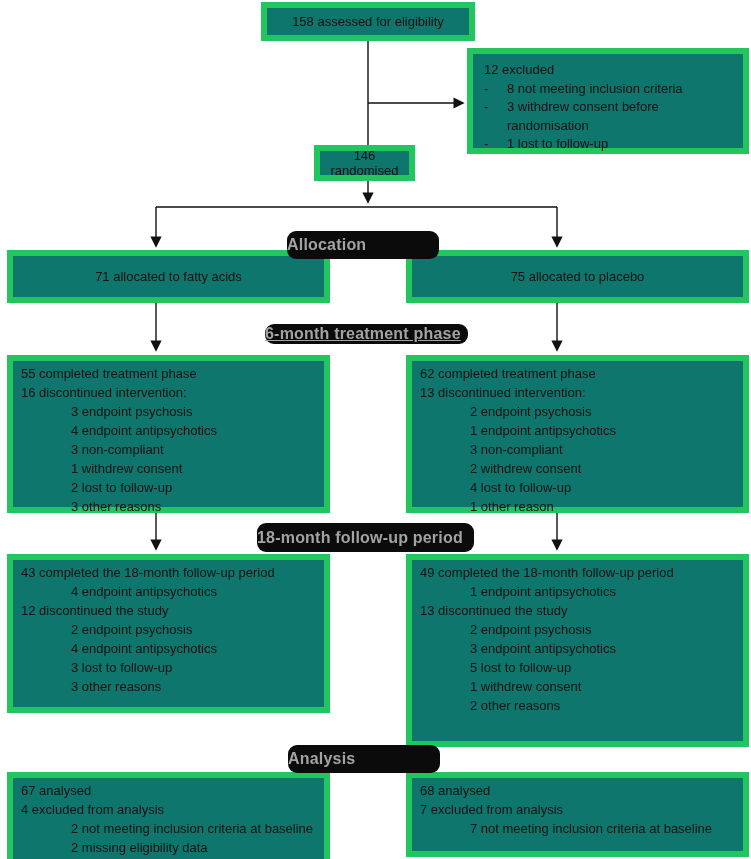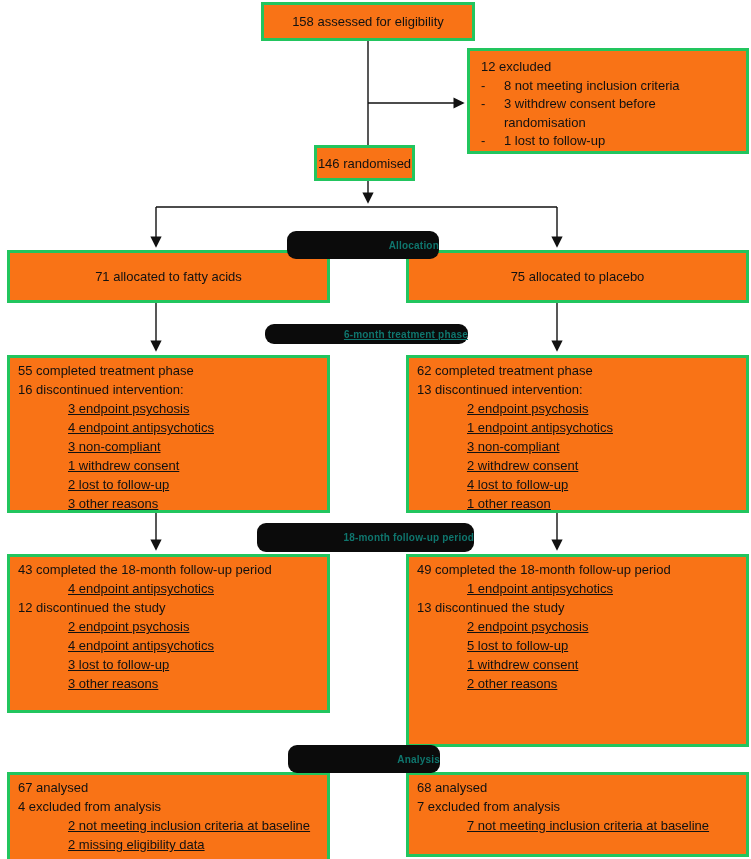--- a/index.html
+++ b/index.html
@@ -1,32 +1,32 @@
 <!DOCTYPE html>
 <html><head>
 <meta charset="utf-8">
 <style>
   * { margin:0; padding:0; box-sizing:border-box; }
   html,body { background:#ffffff; }
   body { font-family:"Liberation Sans", sans-serif; }
   .canvas { position:relative; width:751px; height:859px; background:#fff; overflow:hidden; }
   .connectors { position:absolute; left:0; top:0; width:751px; height:859px; pointer-events:none; }
   .connectors line { stroke:#111; stroke-width:1.4; }
-  .box { position:absolute; background:#f97316; border:3px solid #22c55e; font-size:13px; color:#111; }
+  .box { position:absolute; background:#0f766e; border:6px solid #22c55e; font-size:13px; color:#111; }
   .center-box { display:flex; align-items:center; justify-content:center; text-align:center; }
   .list { padding:3px 6px 0 8px; line-height:19px; }
   .ln { white-space:nowrap; }
-  .ln.ind { padding-left:50px;text-decoration:underline; }
+  .ln.ind { padding-left:50px; }
   .excluded-box { padding:7px 8px 0 11px; line-height:18.5px; }
   .excl-row { display:flex; align-items:flex-start; }
   .dash { width:23px; flex:none; }
   .excl-text.narrow { max-width:175px; }
-  .band { position:absolute; background:#0b0b0b; color:#0f766e; border-radius:9px;
-          display:flex; align-items:center; justify-content:flex-end;
-          font-weight:bold; font-size:10px; letter-spacing:0.2px; z-index:3; }
+  .band { position:absolute; background:#0b0b0b; color:#a3a3a3; border-radius:9px;
+          display:flex; align-items:center; justify-content:flex-start;
+          font-weight:bold; font-size:16px; letter-spacing:0.2px; z-index:3; }
   
   .assessed   { left:261px; top:2px;   width:214px; height:39px; }
   .excluded   { left:467px; top:48px;  width:282px; height:106px; }
   .randomised { left:314px; top:145px; width:101px; height:36px; }
   .alloc-l    { left:7px;   top:250px; width:323px; height:53px; }
   .alloc-r    { left:406px; top:250px; width:343px; height:53px; }
   .treat-l    { left:7px;   top:355px; width:323px; height:158px; }
   .treat-r    { left:406px; top:355px; width:343px; height:158px; }
   .fu-l       { left:7px;   top:554px; width:323px; height:159px; }
   .fu-r       { left:406px; top:554px; width:343px; height:193px; }
@@ -120,20 +120,21 @@
     <div class="ln ind">2 endpoint psychosis</div>
     <div class="ln ind">4 endpoint antipsychotics</div>
     <div class="ln ind">3 lost to follow-up</div>
     <div class="ln ind">3 other reasons</div>
   </div>
   <div class="box list fu-r">
     <div class="ln">49 completed the 18-month follow-up period</div>
     <div class="ln ind">1 endpoint antipsychotics</div>
     <div class="ln">13 discontinued the study</div>
     <div class="ln ind">2 endpoint psychosis</div>
+    <div class="ln ind">3 endpoint antipsychotics</div>
     <div class="ln ind">5 lost to follow-up</div>
     <div class="ln ind">1 withdrew consent</div>
     <div class="ln ind">2 other reasons</div>
   </div>
 
   <div class="box list an-l">
     <div class="ln">67 analysed</div>
     <div class="ln">4 excluded from analysis</div>
     <div class="ln ind">2 not meeting inclusion criteria at baseline</div>
     <div class="ln ind">2 missing eligibility data</div>

